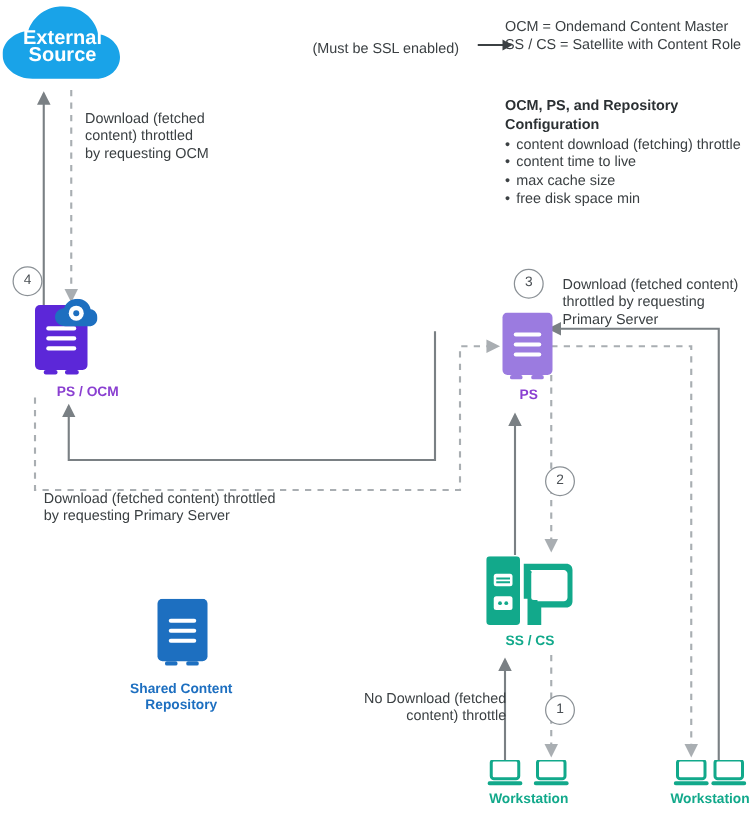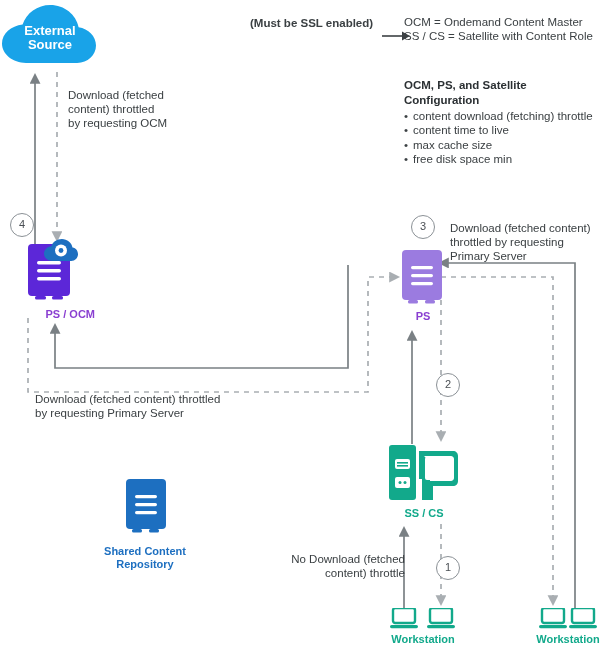--- a/index.html
+++ b/index.html
@@ -9,21 +9,21 @@
   .svg-layer{position:absolute;left:0;top:0;width:600px;height:650px;}
   .node{position:absolute;}
   .nlabel{position:absolute;text-align:center;font-size:11px;font-weight:bold;line-height:13px;}
   .ptxt{position:absolute;font-size:11.5px;line-height:14px;color:#3b4043;}
   .ptxt.c{text-align:left;}
   .ptxt.r{text-align:right;}
   .legend-head{position:absolute;font-size:11.5px;font-weight:bold;line-height:15px;color:#2b3033;}
   .legend-list{position:absolute;font-size:11.5px;line-height:14.4px;color:#3b4043;}
   .legend-list div{white-space:nowrap;}
   .bullet{display:inline-block;width:9px;}
-  .cloudlabel{position:absolute;color:#fff;font-size:13px;font-weight:bold;
+  .cloudlabel{position:absolute;color:#fff;font-size:16px;font-weight:bold;
               text-align:center;line-height:13.5px;}
   .num{position:absolute;width:22px;height:22px;border-radius:50%;
        border:1px solid #8b9196;background:#fff;color:#4a4f54;
        font-size:11px;line-height:20px;text-align:center;}
 </style>
 </head>
 <body>
 
 <div id="stage">
 
@@ -57,32 +57,32 @@
       <path d="M28,318 L28,392 L368,392 L368,277 L398,277" marker-end="url(#ahDash)"></path>
 
       <path d="M441,300 L441,440" marker-end="url(#ahDash)"></path>
 
       <path d="M441,524 L441,604" marker-end="url(#ahDash)"></path>
 
       <path d="M441,277 L553,277 L553,604" marker-end="url(#ahDash)"></path>
     </g>
   </svg>
 
-  <div class="ptxt" style="left:250px;top:16px;width:150px;font-weight:bold;">(Must be SSL enabled)</div>
+  <div class="ptxt" style="left:250px;top:32px;width:150px;">(Must be SSL enabled)</div>
   <svg class="node" style="left:382px;top:29px;width:30px;height:14px;" viewBox="0 0 30 14">
     <path d="M0,7 L21,7" stroke="#3b4043" stroke-width="1.6" fill="none"></path>
     <path d="M20,2.6 L28,7 L20,11.4 z" fill="#3b4043"></path>
   </svg>
 
   <div class="legend-list" style="left:404px;top:15px;">
     <div>OCM = Ondemand Content Master</div>
     <div>SS / CS = Satellite with Content Role</div>
   </div>
 
-  <div class="legend-head" style="left:404px;top:78px;width:196px;">OCM, PS, and Satellite Configuration</div>
+  <div class="legend-head" style="left:404px;top:78px;width:196px;">OCM, PS, and Repository Configuration</div>
   <div class="legend-list" style="left:404px;top:109px;">
     <div><span class="bullet">•</span><span>content download (fetching) throttle</span></div>
     <div><span class="bullet">•</span><span>content time to live</span></div>
     <div><span class="bullet">•</span><span>max cache size</span></div>
     <div><span class="bullet">•</span><span>free disk space min</span></div>
   </div>
 
   <svg class="node" style="left:2px;top:5px;width:94px;height:62px;" viewBox="0 0 94 62">
     <path fill="#19A3E8" d="M24,58 C10.8,58 0,49.2 0,38.6 C0,28.9 9,20.9 20.6,19.6
       C24.3,8.1 35.4,0 48.3,0 C62.3,0 74.1,9.5 76.6,22.2 C86.4,23.6 94,31.3 94,40.6

